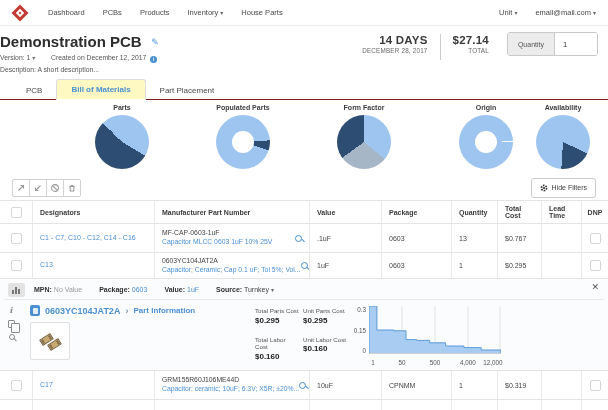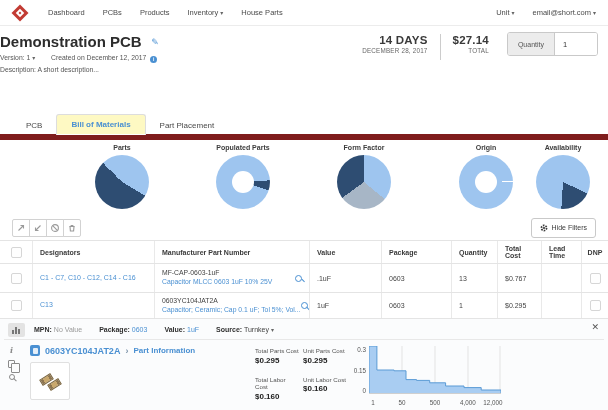--- a/index.html
+++ b/index.html
@@ -24,21 +24,21 @@
     background:#4a90d2; color:#fff; font-size:5px; text-align:center; font-weight:bold; vertical-align:-1px; margin-left:2px;}
   .hdr-right { position:absolute; right:10px; top:6px; display:flex; align-items:flex-start; gap:12px; }
   .stat { text-align:right; padding-top:2px; }
   .stat-big { font-size:11.5px; font-weight:bold; color:#3a3a3a; letter-spacing:.2px; }
   .stat-sub { font-size:6.3px; color:#666; margin-top:1px; letter-spacing:.2px; }
   .vdiv { width:1px; height:26px; background:#ccc; margin-top:2px; }
   .qty { display:flex; border:1px solid #c9c9c9; border-radius:3px; overflow:hidden; height:24px; margin-left:6px; }
   .qty-label { background:#ececec; font-size:7px; color:#555; padding:0 10px; display:flex; align-items:center; border-right:1px solid #c9c9c9; }
   .qty input { border:0; outline:0; width:42px; font-size:7.5px; padding:0 8px; font-family:inherit; color:#333; }
   
-  .tabs { display:flex; padding:0 12px; border-bottom:6px solid #7f1d1d; height:22px; align-items:flex-end;margin-top:40px; }
+  .tabs { display:flex; padding:0 12px; border-bottom:1px solid #7f1d1d; height:22px; align-items:flex-end; }
   .tab { font-size:8px; color:#4a4a4a; padding:5px 14px; cursor:pointer; position:relative; top:1px; }
   .tab.active { color:#4a90d2; font-weight:bold; background:#fef9c3; border:1px solid #ddd; border-bottom:1px solid #fff; border-radius:3px 3px 0 0; }
   
   .charts { position:relative; height:76px; }
   .chart-col { position:absolute; width:96px; text-align:center; top:4px; }
   .chart-title { font-size:7px; font-weight:bold; color:#3d3d3d; margin-bottom:4px; }
   .pie { width:54px; height:54px; border-radius:50%; margin:0 auto; position:relative; }
   .pie.donut::after { content:""; position:absolute; inset:16px; background:#fff; border-radius:50%; }
   
   .tools { display:flex; align-items:center; padding:3px 12px 4px 12px; height:24px; }
@@ -113,21 +113,21 @@
 
 <div class="nav">
   <span class="logo"></span>
   <span class="nav-item">Dashboard</span>
   <span class="nav-item">PCBs</span>
   <span class="nav-item">Products</span>
   <span class="nav-item"><span>Inventory</span><span class="caret">▾</span></span>
   <span class="nav-item">House Parts</span>
   <span class="nav-spacer"></span>
   <span class="nav-item"><span>Unit</span><span class="caret">▾</span></span>
-  <span class="nav-item"><span>email@short.com</span><span class="caret">▾</span></span>
+  <span class="nav-item"><span>email@mail.com</span><span class="caret">▾</span></span>
 </div>
 
 <div class="hdr">
   <div>
     <span class="hdr-title">Demonstration PCB</span>
     <span class="edit-ic">✎</span>
   </div>
   <div class="hdr-meta">
     <span><span>Version: 1</span><span class="caret">▾</span></span>
     <span class="gap"></span>

